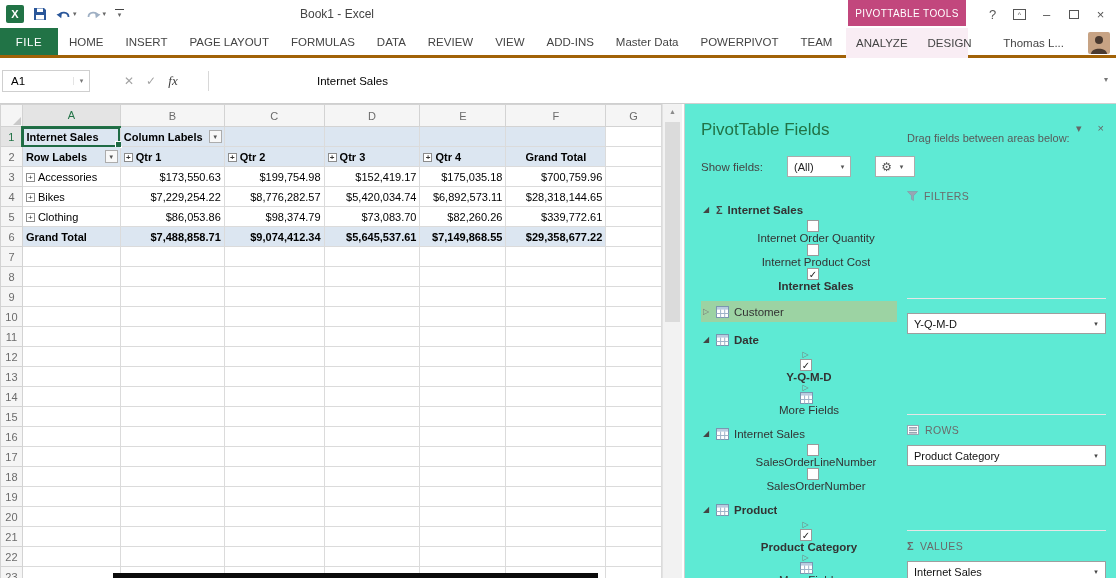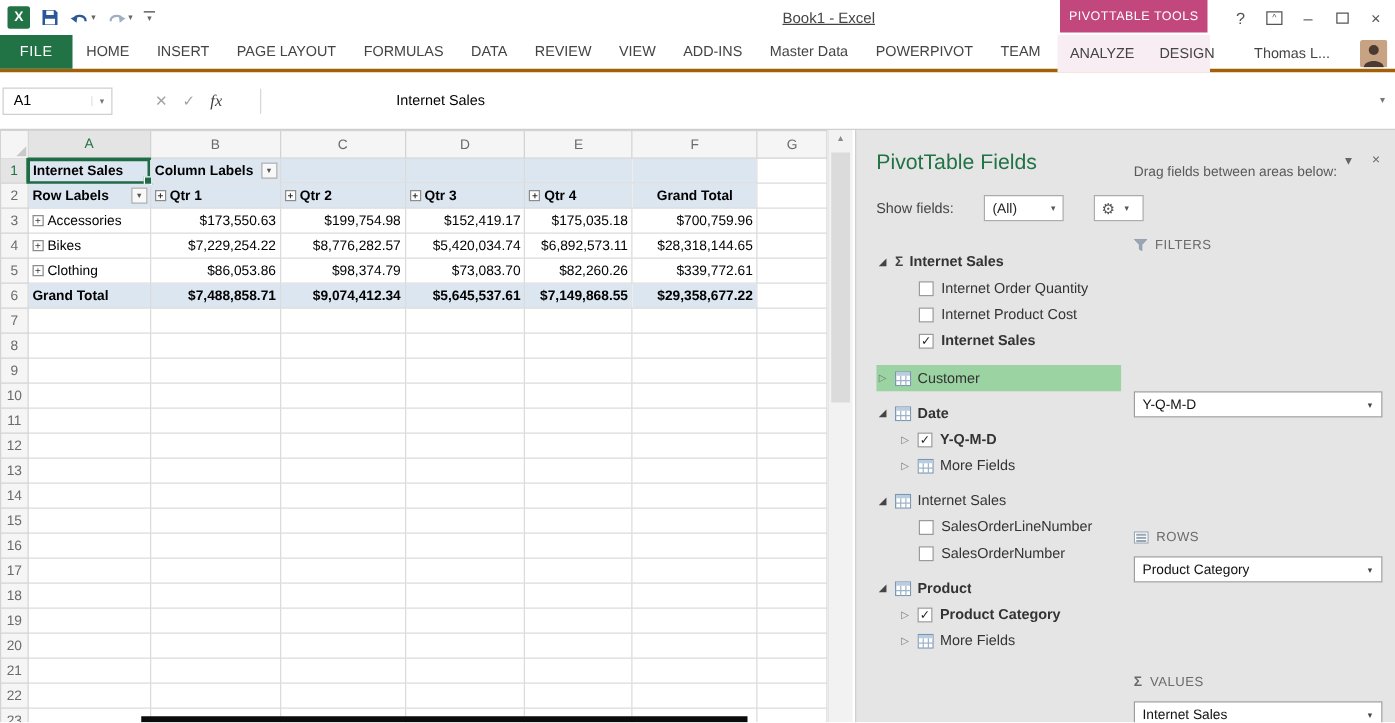--- a/index.html
+++ b/index.html
@@ -8,21 +8,21 @@
   #app { position:relative; width:1116px; height:578px; background:#fff; overflow:hidden; color:#262626; }
 
   
   .titlebar { position:absolute; left:0; top:0; width:100%; height:28px; background:#fff; }
   .qat { position:absolute; left:6px; top:3px; height:22px; display:flex; align-items:center; gap:9px; }
   .xl-logo { width:18px; height:18px; background:#217346; color:#fff; font-weight:bold; font-size:11px; display:flex; align-items:center; justify-content:center; border-radius:2px; }
   .qat-group { display:flex; align-items:center; gap:2px; }
   .dd-mini { font-size:7px; color:#666; }
   .qat-custom { display:flex; flex-direction:column; align-items:center; }
   .qat-custom .bar { width:9px; border-top:1px solid #444; margin-bottom:1px; }
-  .win-title { position:absolute; left:300px; width:400px; top:0; height:28px; text-align:right; line-height:28px; font-size:12px; color:#444;text-decoration:underline; }
+  .win-title { position:absolute; left:300px; width:400px; top:0; height:28px; text-align:left; line-height:28px; font-size:12px; color:#444; }
   .ctx-label { position:absolute; left:848px; top:0; width:118px; height:26px; background:#C2477D; color:#fff; font-size:10px; display:flex; align-items:center; justify-content:center; letter-spacing:0.4px; }
   .win-controls { position:absolute; right:2px; top:0; height:28px; display:flex; align-items:center; }
   .win-btn { width:27px; height:28px; display:flex; align-items:center; justify-content:center; color:#555; font-size:13px; }
   .rdo-box { width:13px; height:11px; border:1px solid #555; font-size:7px; line-height:9px; text-align:center; color:#555; }
   .max-box { width:10px; height:9px; border:1px solid #555; }
 
   
   .tabrow { position:absolute; left:0; top:28px; width:100%; height:30px; background:#fff; border-bottom:3px solid #a16207; display:flex; align-items:stretch; font-size:11.5px; }
   .file-tab { width:58px; background:#217346; color:#fff; display:flex; align-items:center; justify-content:center; letter-spacing:0.5px; }
   .rtab { padding:0 11px; display:flex; align-items:center; color:#444; white-space:nowrap; }
@@ -64,34 +64,34 @@
   .xbox { display:inline-block; width:9px; height:9px; border:1px solid #8C8C8C; background:#fff; color:#333; font-size:8px; line-height:7px; text-align:center; margin-right:3px; vertical-align:1px; }
   td.hasfilter { position:relative; padding-right:18px; }
   .fdrop { position:absolute; right:2px; top:3px; width:13px; height:13px; border:1px solid #ACACAC; background:#F8F8F8; color:#555; font-size:6px; line-height:12px; text-align:center; }
 
   
   .vscroll { position:absolute; left:662px; top:104px; width:20px; bottom:0; background:#F2F2F2; border-left:1px solid #E2E2E2; }
   .vs-arrow { height:16px; color:#8a8a8a; font-size:7px; text-align:center; line-height:16px; }
   .vs-thumb { position:absolute; left:2px; right:2px; top:18px; height:200px; background:#DBDBDB; }
 
   
-  .pane { position:absolute; left:684px; top:104px; right:0; bottom:0; background:#e5e5e5; border-left:1px solid #D0D0D0; }
+  .pane { position:absolute; left:684px; top:104px; right:0; bottom:0; background:#5eead4; border-left:1px solid #D0D0D0; }
   .pane-title { position:absolute; left:16px; top:16px; font-size:17px; color:#217346; }
   .pane-btns { position:absolute; right:12px; top:18px; display:flex; gap:16px; color:#666; }
   .pane-btn { font-size:11px; }
   .showfields { position:absolute; left:16px; top:52px; display:flex; align-items:center; gap:24px; font-size:11.5px; color:#444; }
   .dd-box { width:64px; height:21px; border:1px solid #ABABAB; background:#fff; display:flex; align-items:center; }
   .dd-box .ddlab { flex:1; padding-left:6px; font-size:11px; color:#222; }
   .dd-box .arr, .gear-btn .arr { width:15px; text-align:center; color:#555; font-size:7px; }
   .gear-btn { width:40px; height:21px; border:1px solid #ABABAB; background:#fff; display:flex; align-items:center; justify-content:center; gap:2px; font-size:12px; color:#555; }
 
   .field-list { position:absolute; left:16px; top:88px; width:196px; bottom:0; overflow:hidden; }
   .frow { min-height:21px; display:flex; align-items:center; font-size:11.5px; color:#333; padding-left:2px; }
   .frow.group { margin-top:7px; }
-  .frow.ind { padding-left:34px; }
+  .frow.ind { padding-left:34px;flex-direction:column; }
   .frow.ind.hasexp { padding-left:20px; }
   .frow.hl { background:#9CD3A3; margin:9px 0 4px 0; }
   .frow.fbold .flab { font-weight:bold; }
   .exp { width:13px; font-size:8px; color:#777; flex:0 0 auto; }
   .exp.open { color:#444; }
   .cb { width:12px; height:12px; border:1px solid #9A9A9A; background:#fff; margin-right:6px; font-size:10px; line-height:11px; text-align:center; color:#222; flex:0 0 auto; }
   .sig { font-size:11px; margin-right:5px; color:#444; font-weight:bold; flex:0 0 auto; }
   .tbl-ic { margin-right:5px; flex:0 0 auto; }
   .flab { white-space:nowrap; overflow:hidden; }
 

